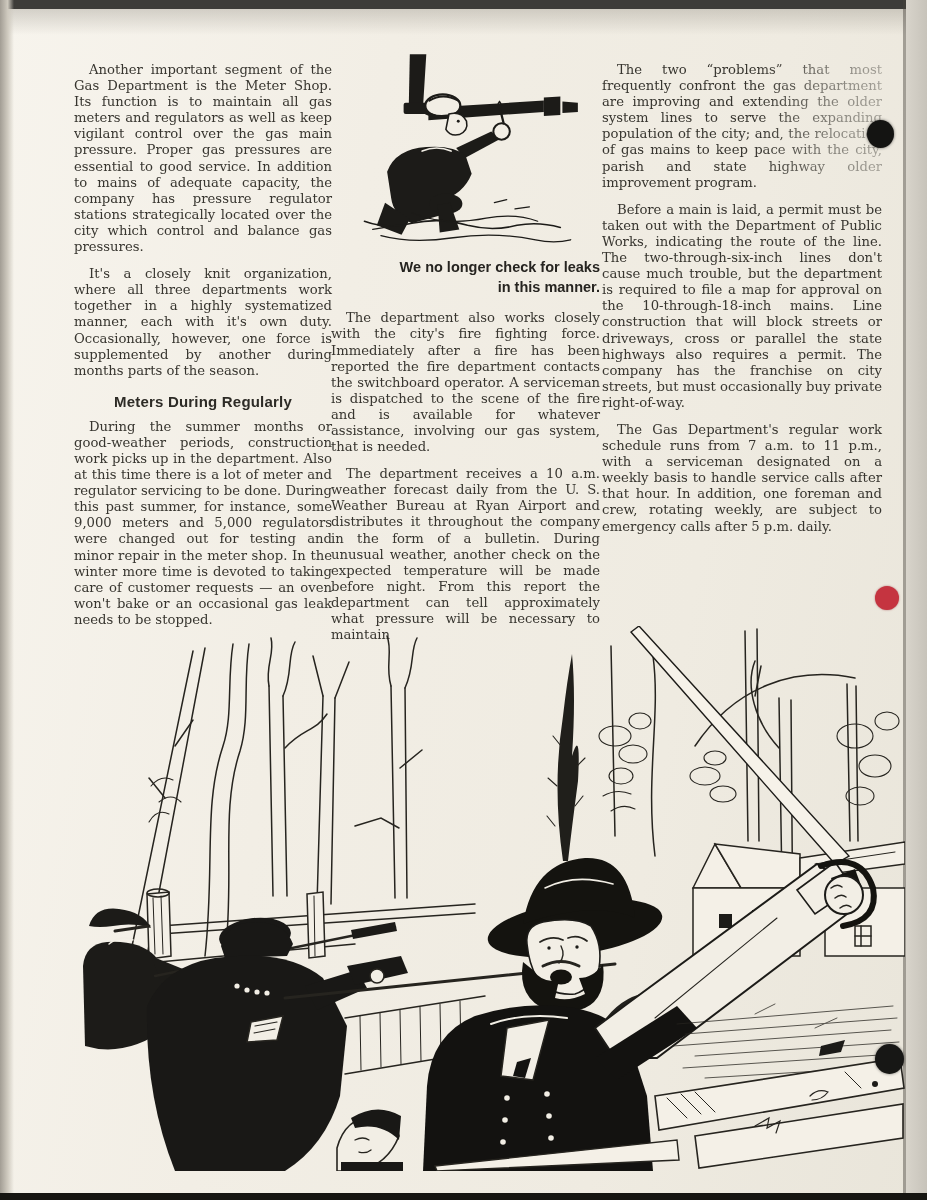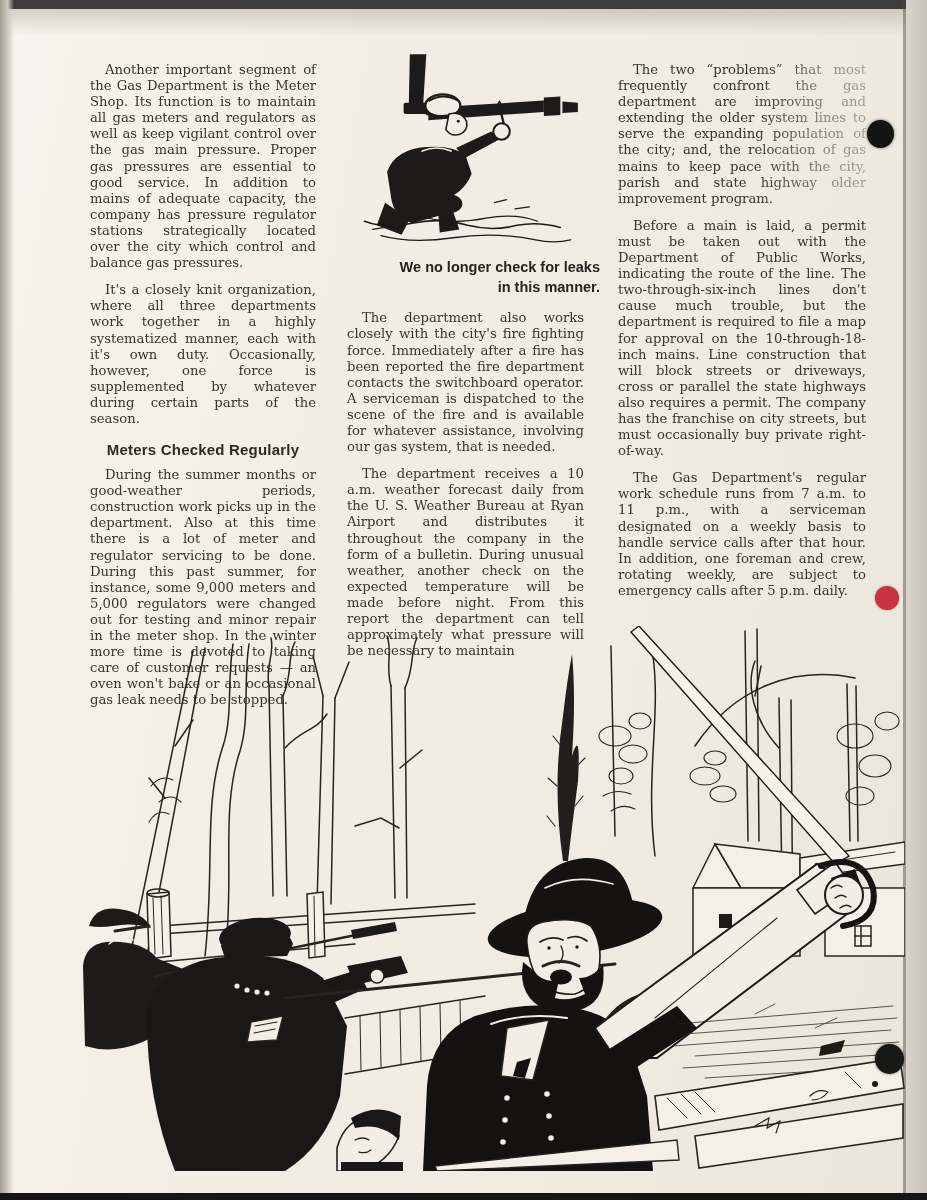--- a/index.html
+++ b/index.html
@@ -17,21 +17,21 @@
     background:linear-gradient(90deg,#a29d94,#cfcabf 55%,rgba(207,202,191,0));}
   .edge-right-zone{position:absolute;left:906px;top:0;width:21px;height:1200px;
     background:linear-gradient(90deg,#d8d4cb,#c7c3ba);}
   .edge-right-line{position:absolute;left:903px;top:0;width:3px;height:1200px;background:rgba(70,66,60,.45);}
 
   
   .col{position:absolute;}
   .col-left{left:74px;top:62px;width:258px;}
   .col-mid{left:331px;top:48px;width:269px;}
   .col-right{left:602px;top:62px;width:280px;}
-  .body{font-size:13.2px;line-height:16.1px;text-align:justify;color:#37352f;margin:0 16px 11px;}
+  .body{font-size:13.2px;line-height:16.1px;text-align:justify;color:#37352f;margin:0 0 11px;}
   .indent{text-indent:15px;}
   .heading{font-family:"Liberation Sans",sans-serif;font-weight:700;font-size:15px;
     text-align:center;color:#2d2b26;margin:14px 0 9px;letter-spacing:.2px;}
   .caption{font-family:"Liberation Sans",sans-serif;font-weight:700;font-size:14.5px;
     line-height:1.35;text-align:right;color:#262420;margin:4px 0 13px;}
   .fade1{
     -webkit-mask-image:linear-gradient(90deg,#000 25%,rgba(0,0,0,.45) 65%,rgba(0,0,0,.3) 100%);
     mask-image:linear-gradient(90deg,#000 25%,rgba(0,0,0,.45) 65%,rgba(0,0,0,.3) 100%);}
   .fade2{
     -webkit-mask-image:linear-gradient(90deg,#000 55%,rgba(0,0,0,.55) 85%,rgba(0,0,0,.4) 100%);
@@ -54,22 +54,22 @@
 <div class="scan">
   <div class="edge-top"></div>
   <div class="edge-top-shadow"></div>
   <div class="edge-left"></div>
   <div class="edge-right-zone"></div>
   <div class="edge-right-line"></div>
   <div class="edge-bottom"></div>
 
   <section class="col col-left">
     <p class="body indent">Another important segment of the Gas Department is the Meter Shop. Its function is to maintain all gas meters and regulators as well as keep vigilant control over the gas main pressure. Proper gas pressures are essential to good service. In addition to mains of adequate capacity, the company has pressure regulator stations strategically located over the city which control and balance gas pressures.</p>
-    <p class="body indent">It's a closely knit organization, where all three departments work together in a highly systematized manner, each with it's own duty. Occasionally, however, one force is supplemented by whatever during certain parts of the season.</p>
-    <h3 class="heading">Meters Checked Regularly</h3>
+    <p class="body indent">It's a closely knit organization, where all three departments work together in a highly systematized manner, each with it's own duty. Occasionally, however, one force is supplemented by another during months parts of the season.</p>
+    <h3 class="heading">Meters During Regularly</h3>
     <p class="body indent">During the summer months or good-weather periods, construction work picks up in the department. Also at this time there is a lot of meter and regulator servicing to be done. During this past summer, for instance, some 9,000 meters and 5,000 regulators were changed out for testing and minor repair in the meter shop. In the winter more time is devoted to taking care of customer requests — an oven won't bake or an occasional gas leak needs to be stopped.</p>
   </section>
 
   <section class="col col-mid">
     <div class="top-illo">
       <svg viewBox="0 0 225 200">
         <g stroke="#1c1b18" fill="none" stroke-linecap="round">
 
           <polygon points="58,6 74,6 71,54 57,56" fill="#1c1b18" stroke="none"></polygon>
           <rect x="52" y="53" width="27" height="11" rx="2" fill="#1c1b18" stroke="none"></rect>

